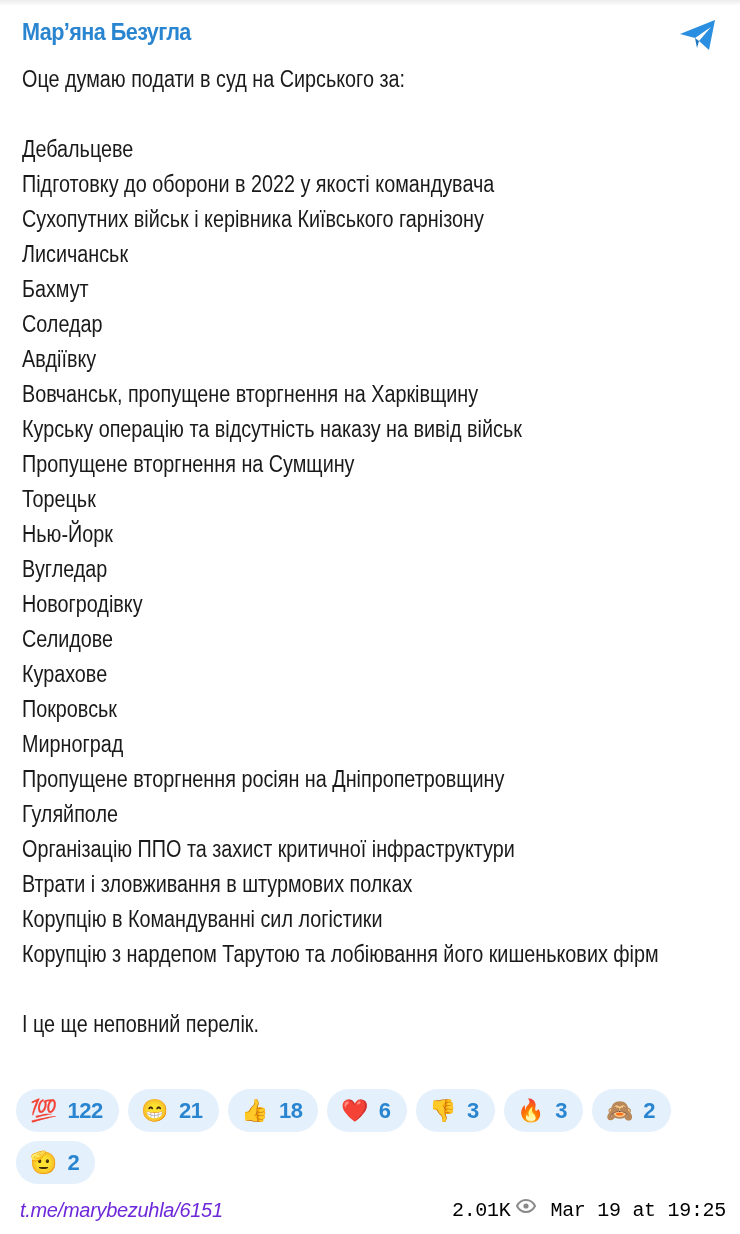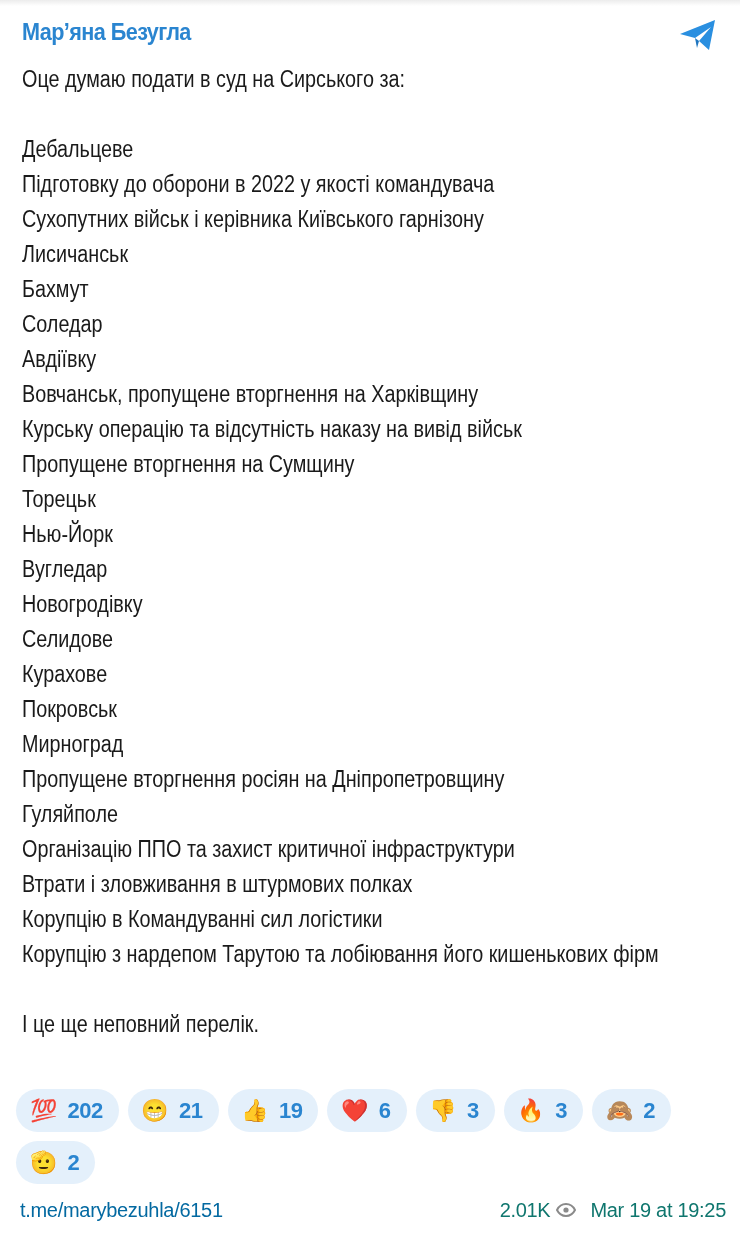--- a/index.html
+++ b/index.html
@@ -39,22 +39,22 @@
     display: flex; align-items: center; padding: 0 16px 0 14px;
     box-sizing: border-box; cursor: pointer;
   }
   .pill .emoji { font-size: 22px; line-height: 1; margin-right: 10px; }
   .pill .count { font-size: 22px; font-weight: bold; color: #2a85d0; letter-spacing: -0.5px; }
   .footer {
     position: absolute; left: 20px; right: 14px; top: 1196px; height: 28px;
     display: flex; align-items: center; justify-content: space-between;
     font-size: 20px;
   }
-  .link { color: #0369a1; text-decoration: none; letter-spacing: -0.3px; }
-  .meta { color: #0f766e; display: flex; align-items: center; letter-spacing: -0.3px; }
+  .link { color: #6d28d9; text-decoration: none; letter-spacing: -0.3px; font-style: italic; }
+  .meta { color: #000000; display: flex; align-items: flex-start; letter-spacing: -0.3px; font-family: Liberation Mono, monospace; }
   .eye-icon { width: 20px; height: 14px; margin: 0 14px 0 6px; }
 </style>
 </head>
 <body>
 
 <div class="top-shade"></div>
 
 <div class="header">
   <span class="author">Мар’яна Безугла</span>
   <svg class="tg-icon" viewBox="0 0 40 34">
@@ -90,29 +90,29 @@
   <span class="line">Втрати і зловживання в штурмових полках</span>
   <span class="line">Корупцію в Командуванні сил логістики</span>
   <span class="line wrap">Корупцію з нардепом Тарутою та лобіювання його кишенькових фірм</span>
   <span class="line"></span>
   <span class="line">І це ще неповний перелік.</span>
 </div>
 
 <div class="reactions">
   <div class="pill">
     <span class="emoji">💯</span>
-    <span class="count">202</span>
+    <span class="count">122</span>
   </div>
   <div class="pill">
     <span class="emoji">😁</span>
     <span class="count">21</span>
   </div>
   <div class="pill">
     <span class="emoji">👍</span>
-    <span class="count">19</span>
+    <span class="count">18</span>
   </div>
   <div class="pill">
     <span class="emoji">❤️</span>
     <span class="count">6</span>
   </div>
   <div class="pill">
     <span class="emoji">👎</span>
     <span class="count">3</span>
   </div>
   <div class="pill">

